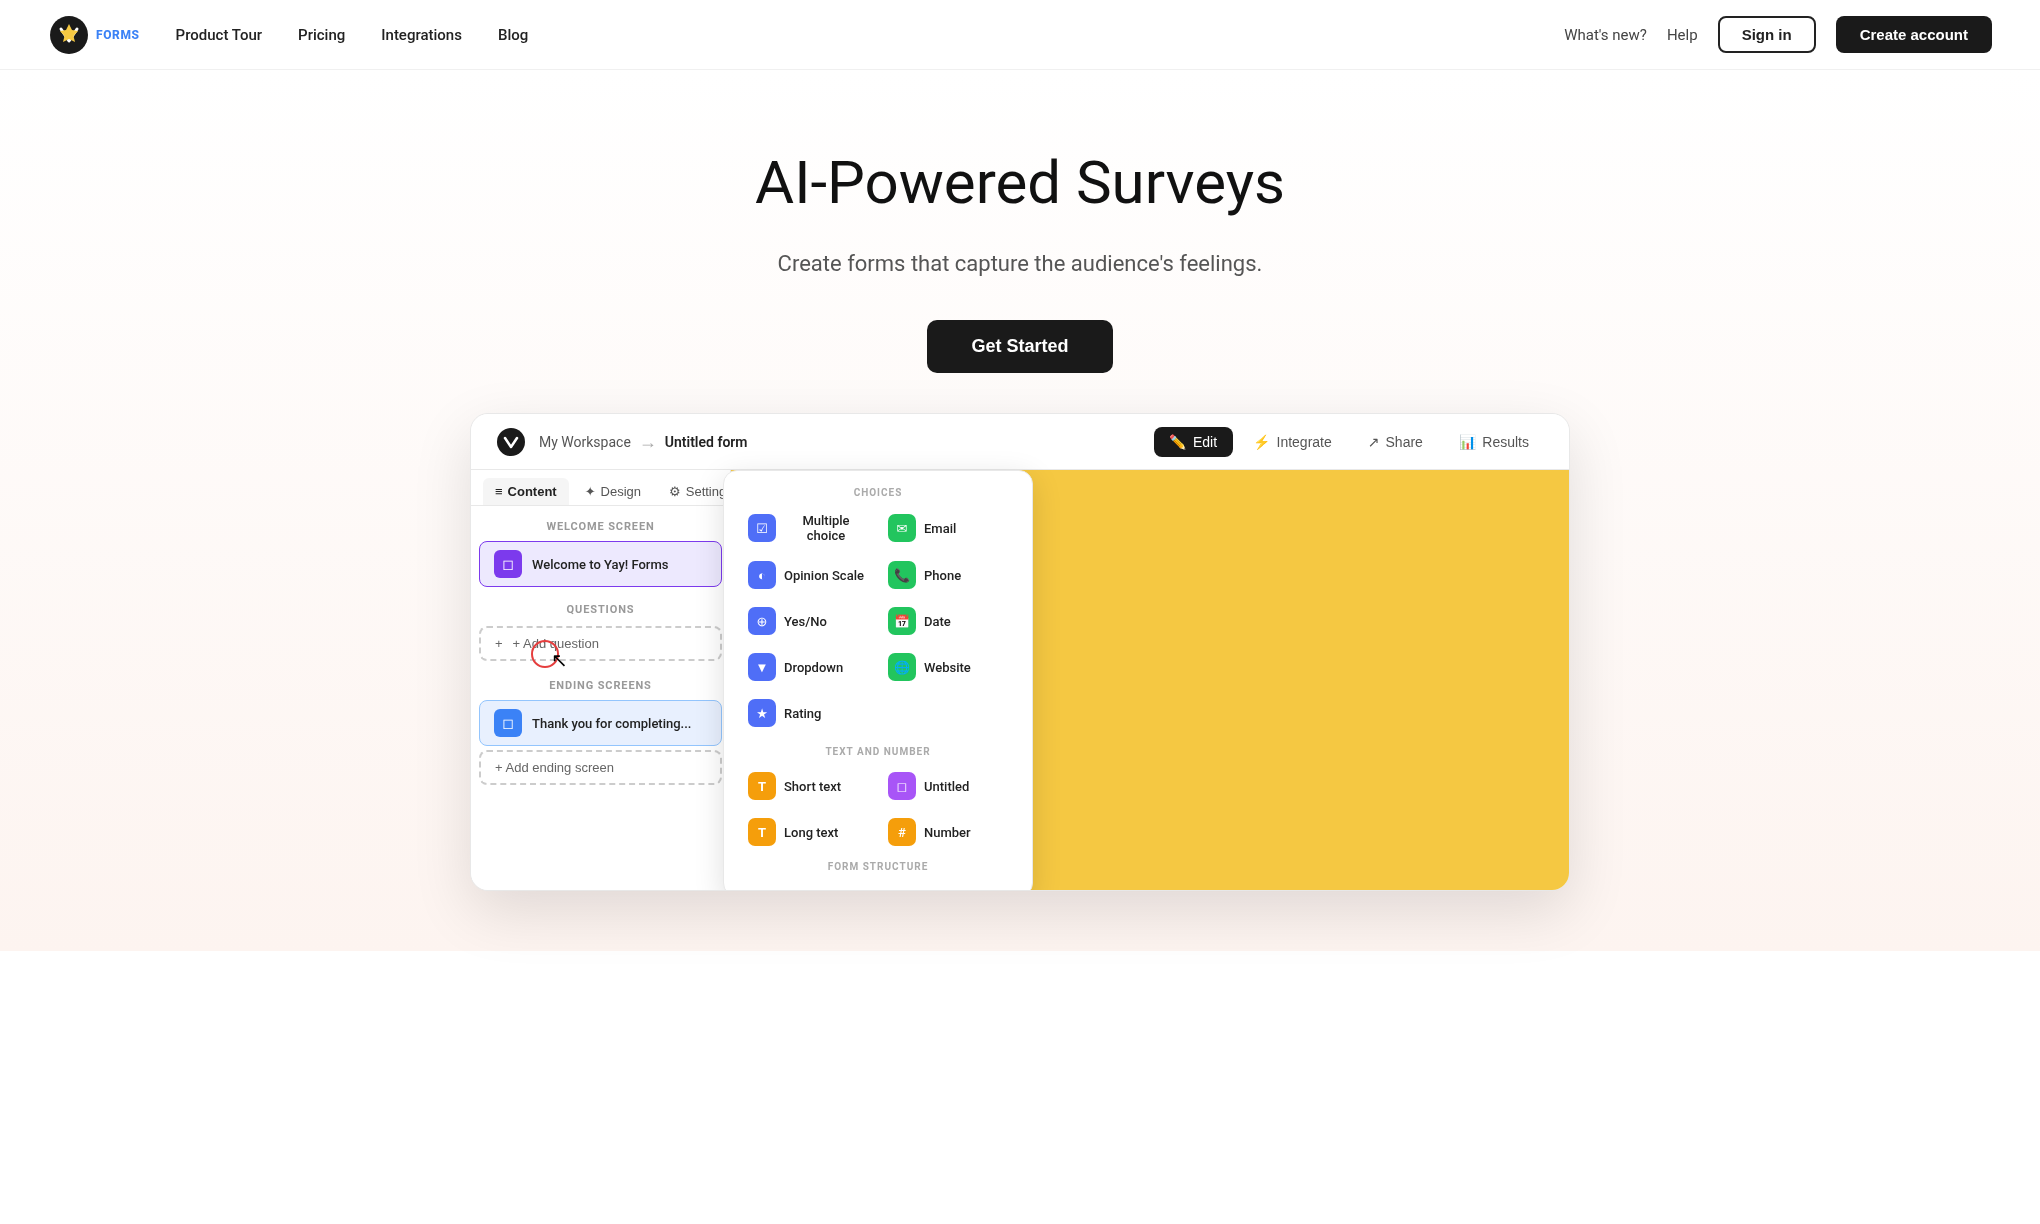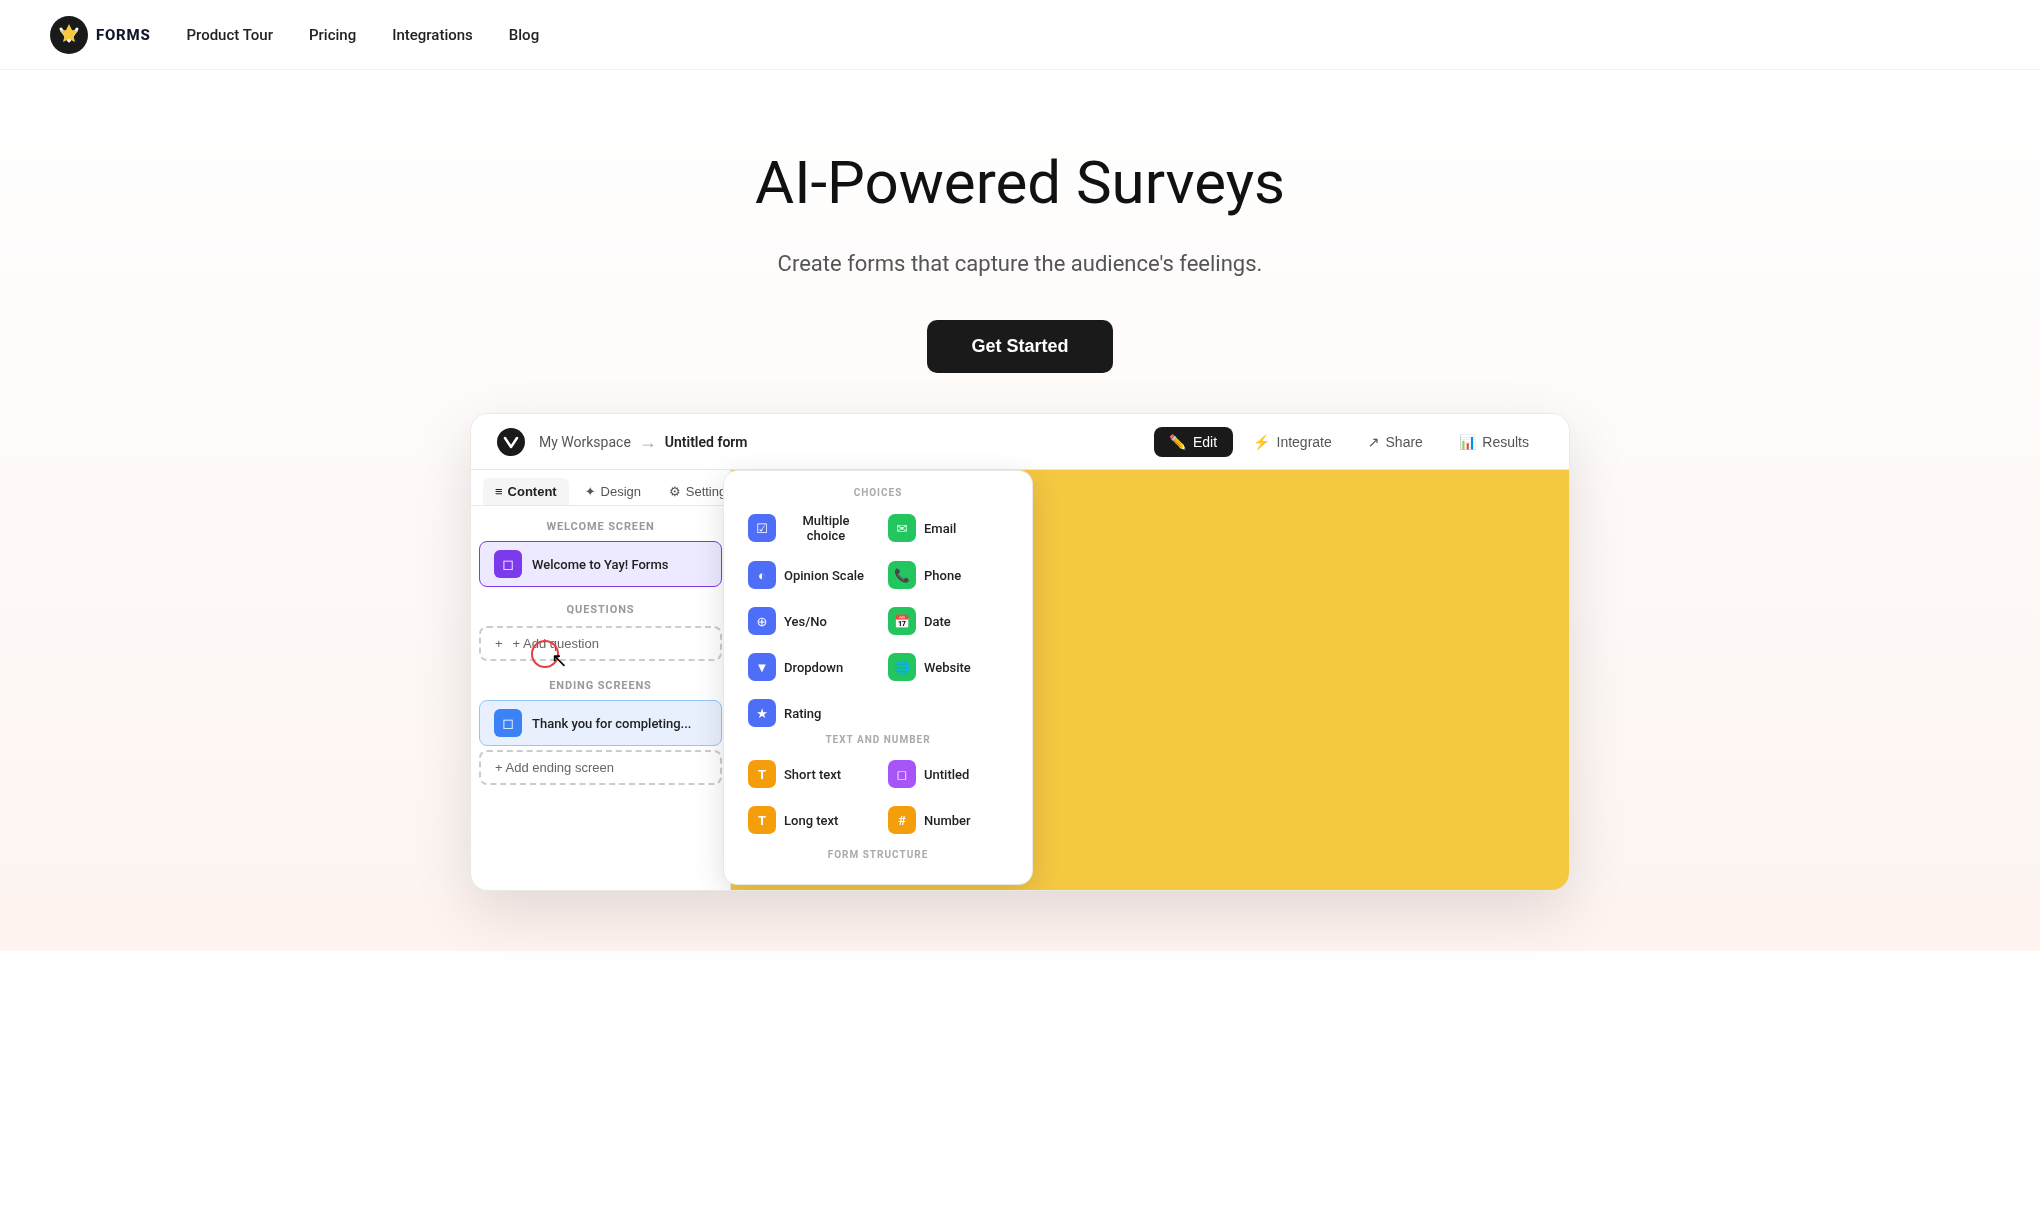--- a/index.html
+++ b/index.html
@@ -285,20 +285,21 @@
       padding: 16px;
       z-index: 10;
     }
     .dropdown-category {
       font-size: 10px;
       font-weight: 700;
       letter-spacing: 0.1em;
       color: #aaa;
       text-transform: uppercase;
       margin-bottom: 8px;
+      margin-top: 12px;
     }
     .dropdown-category:first-child { margin-top: 0; }
     .dropdown-grid {
       display: grid;
       grid-template-columns: 1fr 1fr;
       gap: 4px;
     }
     .dropdown-item {
       display: flex;
       align-items: center;
@@ -339,26 +340,32 @@
 <body>
 
 <nav>
   <div class="nav-left">
     <div class="nav-logo">
       <svg class="logo-mark" viewBox="0 0 42 42" fill="none" xmlns="http://www.w3.org/2000/svg">
         <ellipse cx="21" cy="21" rx="19" ry="19" fill="#1a1a1a"></ellipse>
         <path d="M13 15 L21 27 L29 15" stroke="#fff" stroke-width="3" stroke-linecap="round" stroke-linejoin="round" fill="none"></path>
         <path d="M21 10 L24 16 L30 17 L25.5 22 L27 28 L21 25 L15 28 L16.5 22 L12 17 L18 16 Z" fill="#f5c842"></path>
       </svg>
-      <span style="font-size:15px;font-weight:800;letter-spacing:0.05em;color:#0f172a;">FORMS</span>
+      <span style="font-size:12px;font-weight:800;letter-spacing:0.05em;color:#3b82f6;">FORMS</span>
     </div>
     <a>Product Tour</a>
     <a>Pricing</a>
     <a>Integrations</a>
     <a>Blog</a>
+  </div>
+  <div class="nav-right">
+    <a>What's new?</a>
+    <a>Help</a>
+    <button class="btn-signin">Sign in</button>
+    <button class="btn-create">Create account</button>
   </div>
 </nav>
 
 <section class="hero">
   <h1>AI-Powered Surveys</h1>
   <p>Create forms that capture the audience's feelings.</p>
   <button class="btn-get-started">Get Started</button>
 
   
   <div class="app-preview">

